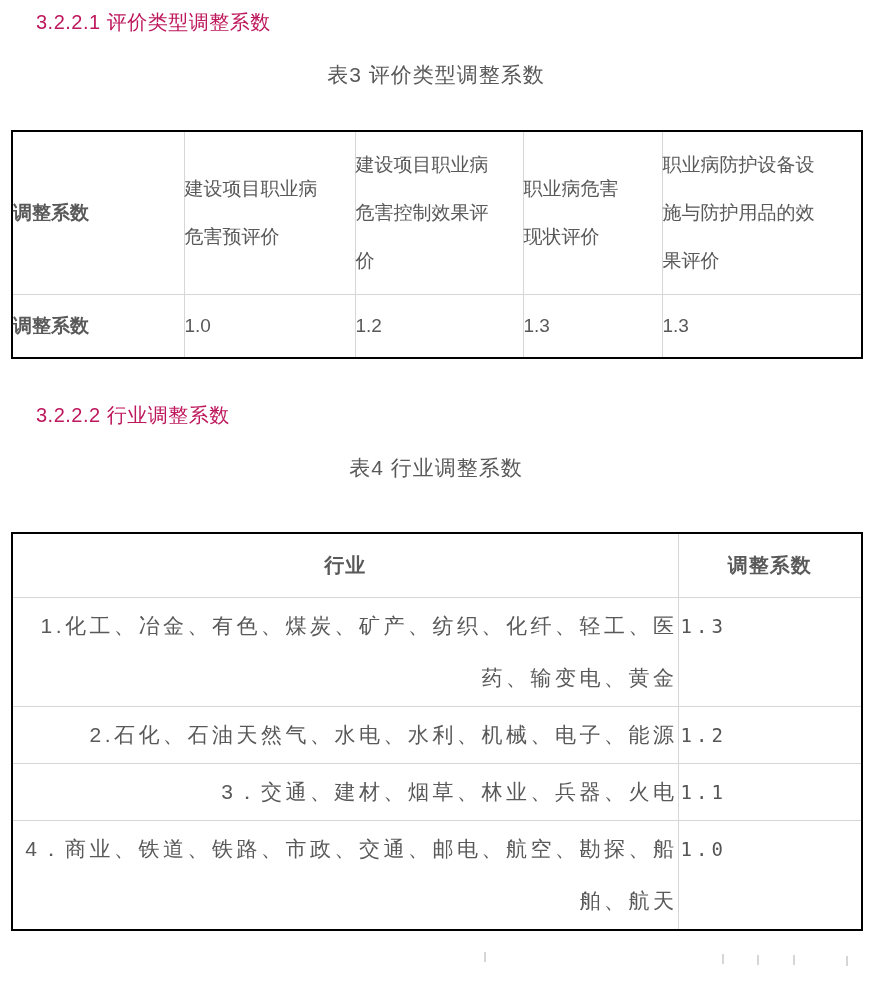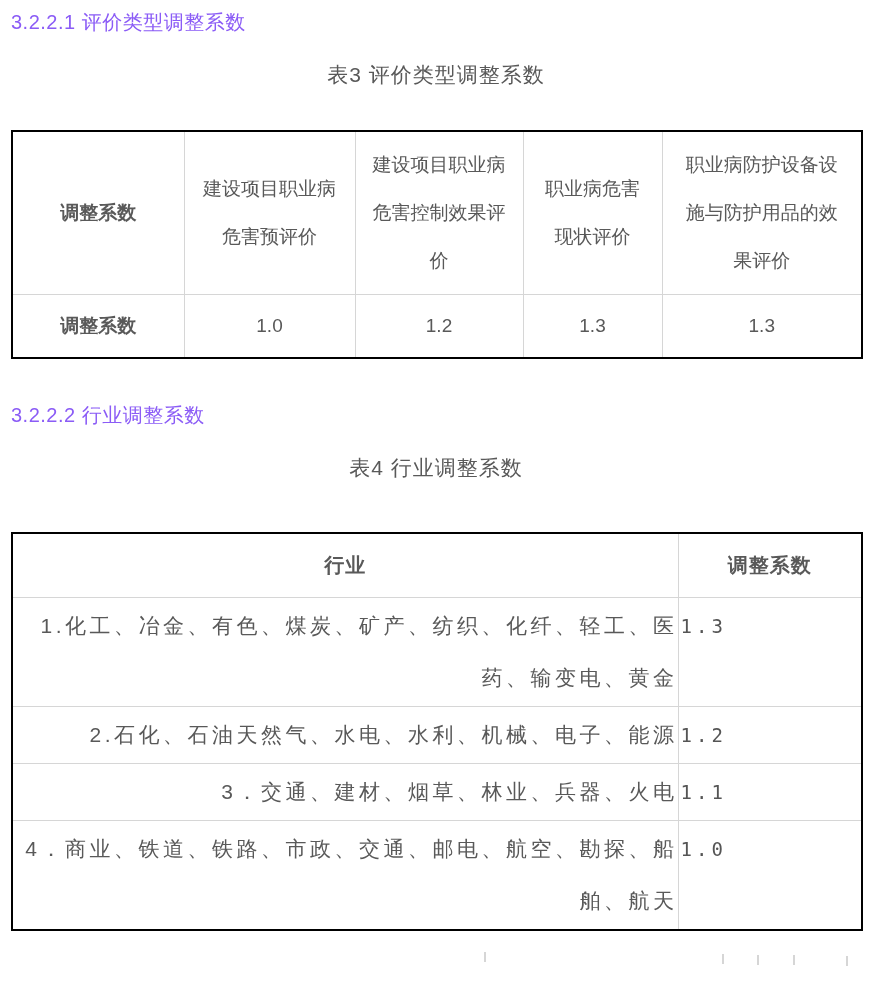--- a/index.html
+++ b/index.html
@@ -10,22 +10,23 @@
     color: #595959;
     font-family: "Liberation Sans", "DejaVu Sans", sans-serif;
     position: relative;
     overflow: hidden;
   }
   .page { padding: 8px 11px 0 11px; }
 
   .sec-heading {
     font-size: 20px;
     line-height: 28px;
-    color: #8b5cf6;
+    color: #be185d;
     letter-spacing: 0.5px;
+    margin-left: 25px;
   }
   .sec-heading.second { margin-top: 42px; }
 
   .table-caption {
     margin-top: 24px;
     text-align: center;
     font-size: 21px;
     line-height: 30px;
     color: #595959;
     letter-spacing: 1px;
@@ -35,21 +36,20 @@
   table {
     border-collapse: collapse;
     table-layout: fixed;
     width: 850px;
   }
 
   
   .t3 { margin-top: 40px; border: 2px solid #000; }
   .t3 td {
     border: 1px solid #d6d6d6;
-    text-align: center;
     vertical-align: middle;
     font-size: 19px;
     color: #595959;
     padding: 0;
   }
   .t3 tr.hdr td {
     height: 162px;
     line-height: 48px;
     white-space: pre-line;
   }

